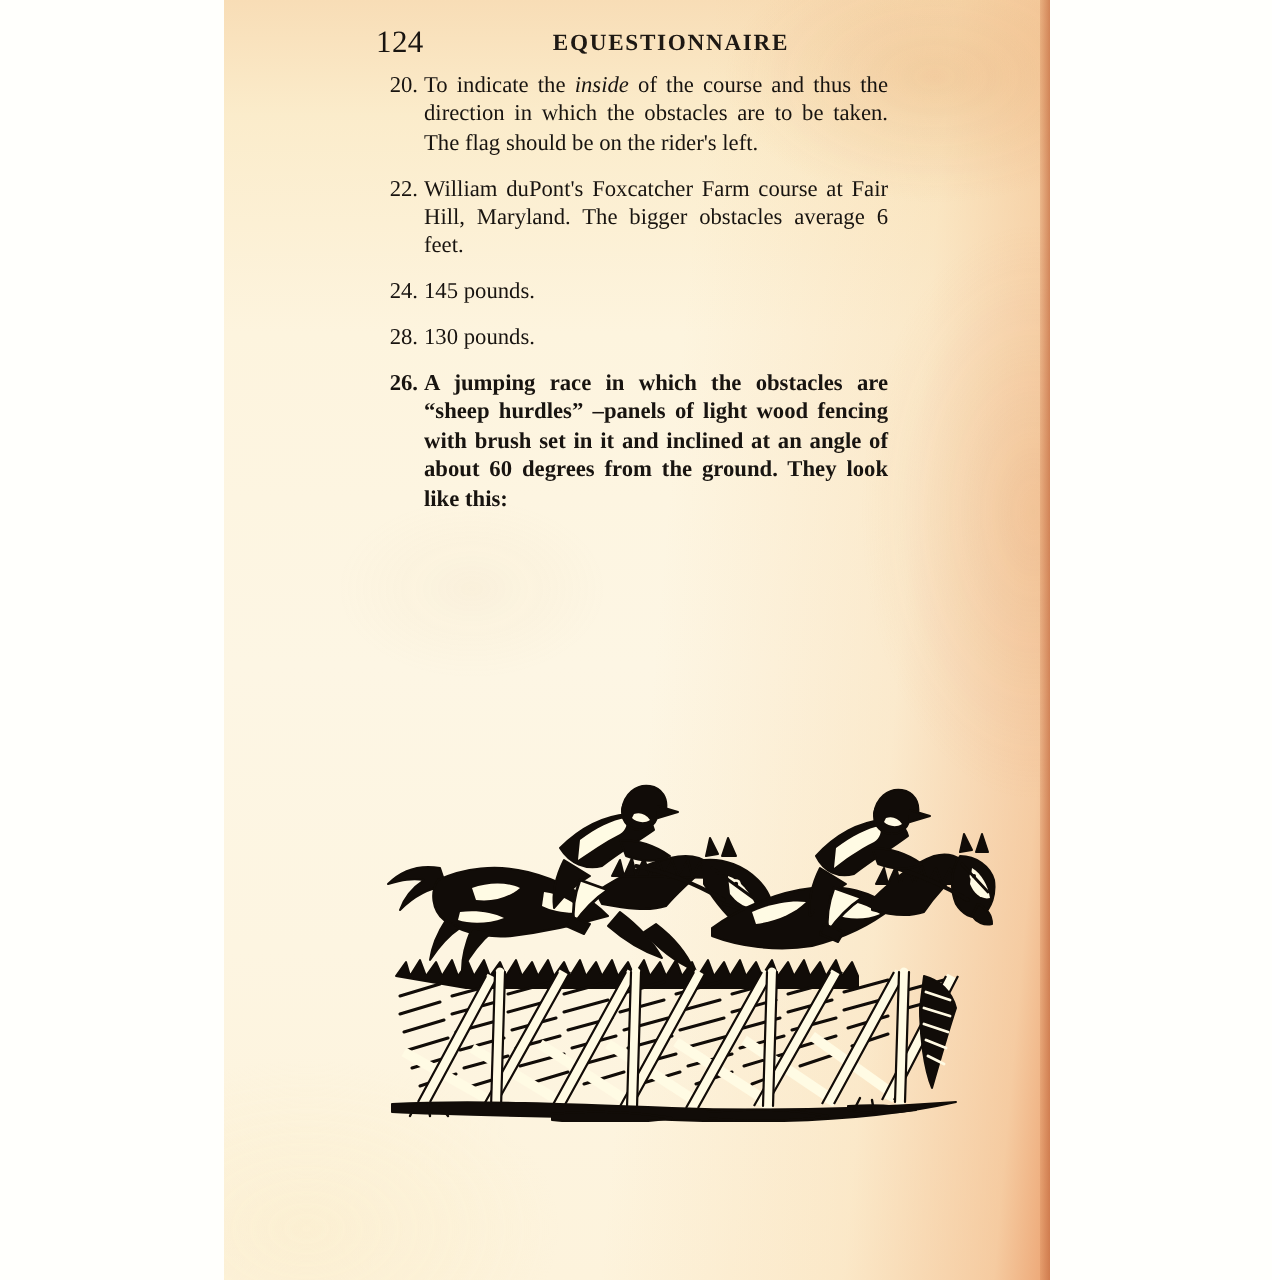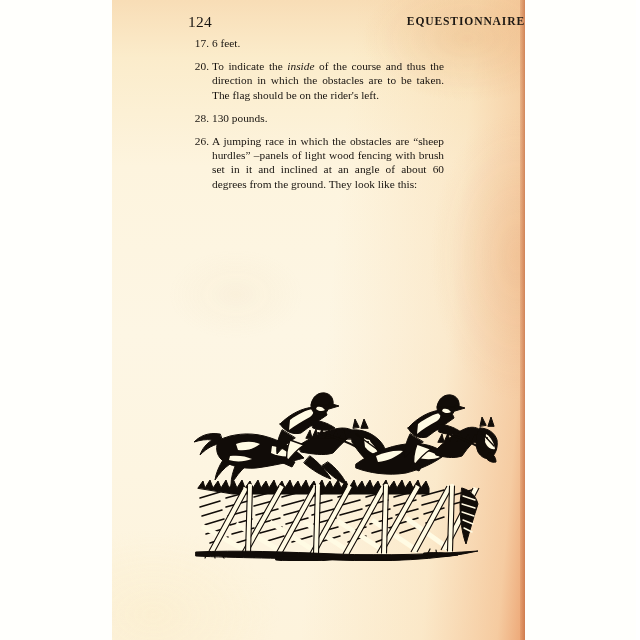--- a/index.html
+++ b/index.html
@@ -87,21 +87,21 @@
     position: absolute;
     left: 76px; top: 0;
     font-size: 15.5px;
     letter-spacing: .2px;
     color: #1c1814;
   }
   .head-title {
     position: absolute;
     left: 0; top: 2px;
     width: 413px;
-    text-align: right;
+    text-align: center;
     padding-left: 34px;
     box-sizing: border-box;
     font-size: 11.6px;
     letter-spacing: .85px;
     font-weight: 700;
     color: #211c17;
   }
 
   #answers {
     position: absolute;
@@ -112,21 +112,21 @@
     line-height: 14.35px;
   }
   .ans {
     position: relative;
     padding-left: 20px;
     margin-bottom: 8.6px;
     text-align: justify;
     text-justify: inter-word;
     hyphens: none;
   }
-  .ans:last-child { margin-bottom: 0; }
+  .ans:last-child { margin-bottom: 0; font-weight: bold; }
   .ans .num {
     position: absolute;
     left: 0; top: 0;
     width: 17px;
     text-align: right;
     font-size: 11.35px;
   }
   .ans .body { display: block; }
   .ans.short .body { text-align: left; }
   .ans i { font-style: italic; margin-top: 11px; }
@@ -155,35 +155,39 @@
 
     <div id="content">
 
       <div class="running-head">
         <span class="folio">124</span>
         <span class="head-title">EQUESTIONNAIRE</span>
       </div>
 
       <div id="answers">
 
-        <div class="ans short">
-          <span class="num">17.</span>
-          <span class="body">6 feet.</span>
-        </div>
 
 
         <div class="ans">
           <span class="num">20.</span>
           <span class="body"><span>To indicate the </span><i>inside</i><span> of the course and thus the direction in which the obstacles are to be taken. The flag should be on the rider's left.</span></span>
         </div>
 
 
 
-
-
+        <div class="ans">
+          <span class="num">22.</span>
+          <span class="body">William duPont's Foxcatcher Farm course at Fair Hill, Maryland. The bigger obstacles average 6 feet.</span>
+        </div>
+
+
+        <div class="ans short">
+          <span class="num">24.</span>
+          <span class="body">145 pounds.</span>
+        </div>
 
         <div class="ans short">
           <span class="num">28.</span>
           <span class="body">130 pounds.</span>
         </div>
 
         <div class="ans">
           <span class="num">26.</span>
           <span class="body">A jumping race in which the obstacles are “sheep hurdles” –panels of light wood fencing with brush set in it and inclined at an angle of about 60 degrees from the ground. They look like this:</span>
         </div>

